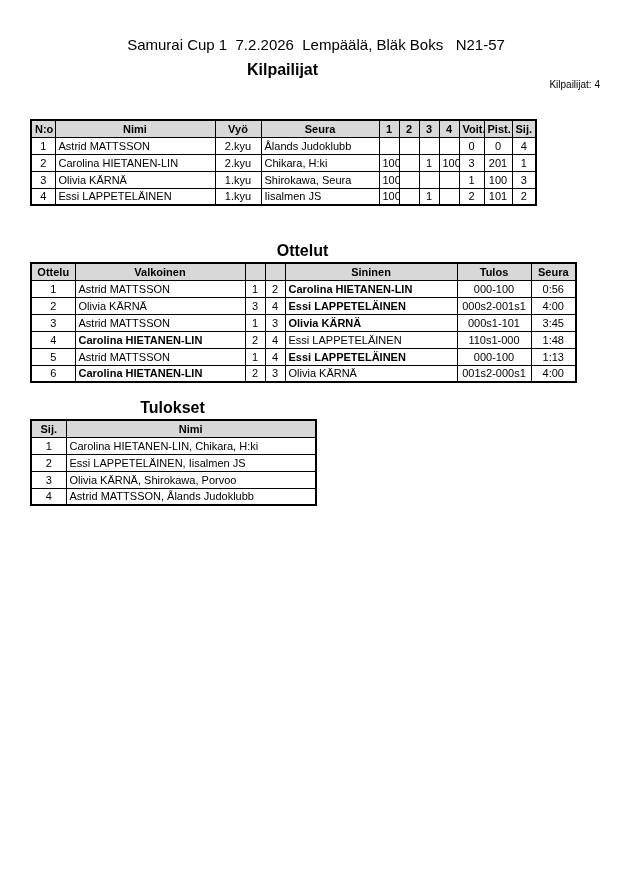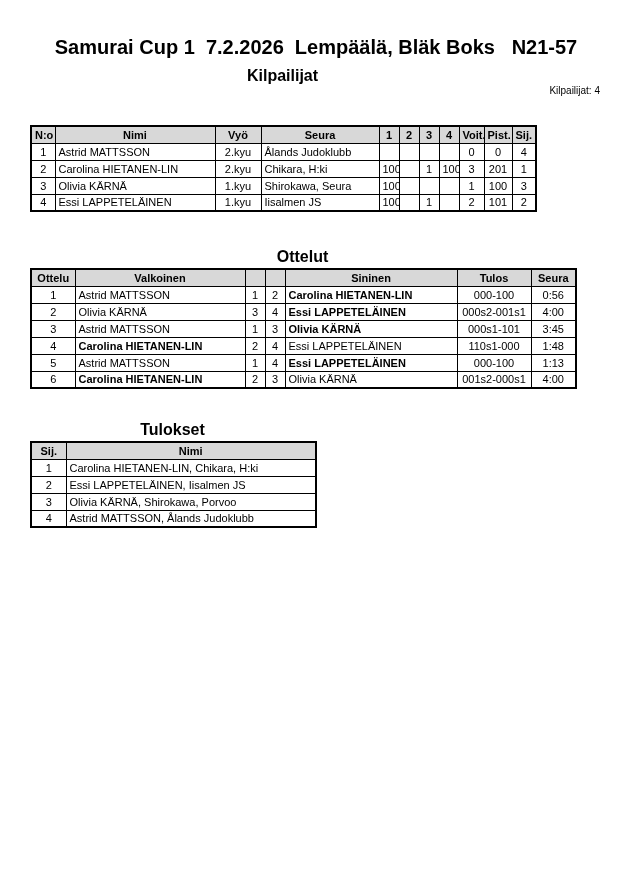--- a/index.html
+++ b/index.html
@@ -8,22 +8,22 @@
     width: 630px; height: 891px;
     font-family: "Liberation Sans", sans-serif;
     color: #000;
     overflow: hidden;
   }
   .page { position: relative; width: 630px; height: 891px; padding: 36px 0 0 30px; }
 
   .page-title {
     width: 572px;
     text-align: center;
-    font-size: 20px;
-    font-weight: bold;
+    font-size: 15px;
+    font-weight: normal;
     white-space: pre;
     margin-bottom: 8px;
   }
 
   .section-head { position: relative; margin-bottom: 2px; }
   .section-head.w-comp { width: 505px; }
   .section-head.w-match { width: 545px; }
   .section-head.w-res { width: 285px; }
   .section-title { font-size: 16px; font-weight: bold; text-align: center; }
   .count-label { position: absolute; right: -65px; top: 18px; font-size: 10px; font-weight: normal; }
@@ -42,21 +42,21 @@
     overflow: hidden;
     white-space: nowrap;
     vertical-align: middle;
   }
   th { background: #d8d8d8; font-weight: bold; text-align: center; }
   td.c { text-align: center; }
   td.l { text-align: left; }
   .winner { font-weight: bold; }
 
   .tbl-competitors { width: 505px; margin-bottom: 36px; margin-top: 40px; }
-  .tbl-matches { width: 545px; margin-bottom: 32px; }
+  .tbl-matches { width: 545px; margin-bottom: 16px; }
   .tbl-results { width: 285px; }
 </style>
 </head>
 <body>
 
 <div class="page">
 
   <div class="page-title">Samurai Cup 1  7.2.2026  Lempäälä, Bläk Boks   N21-57</div>
 
   <div class="section-head w-comp">

